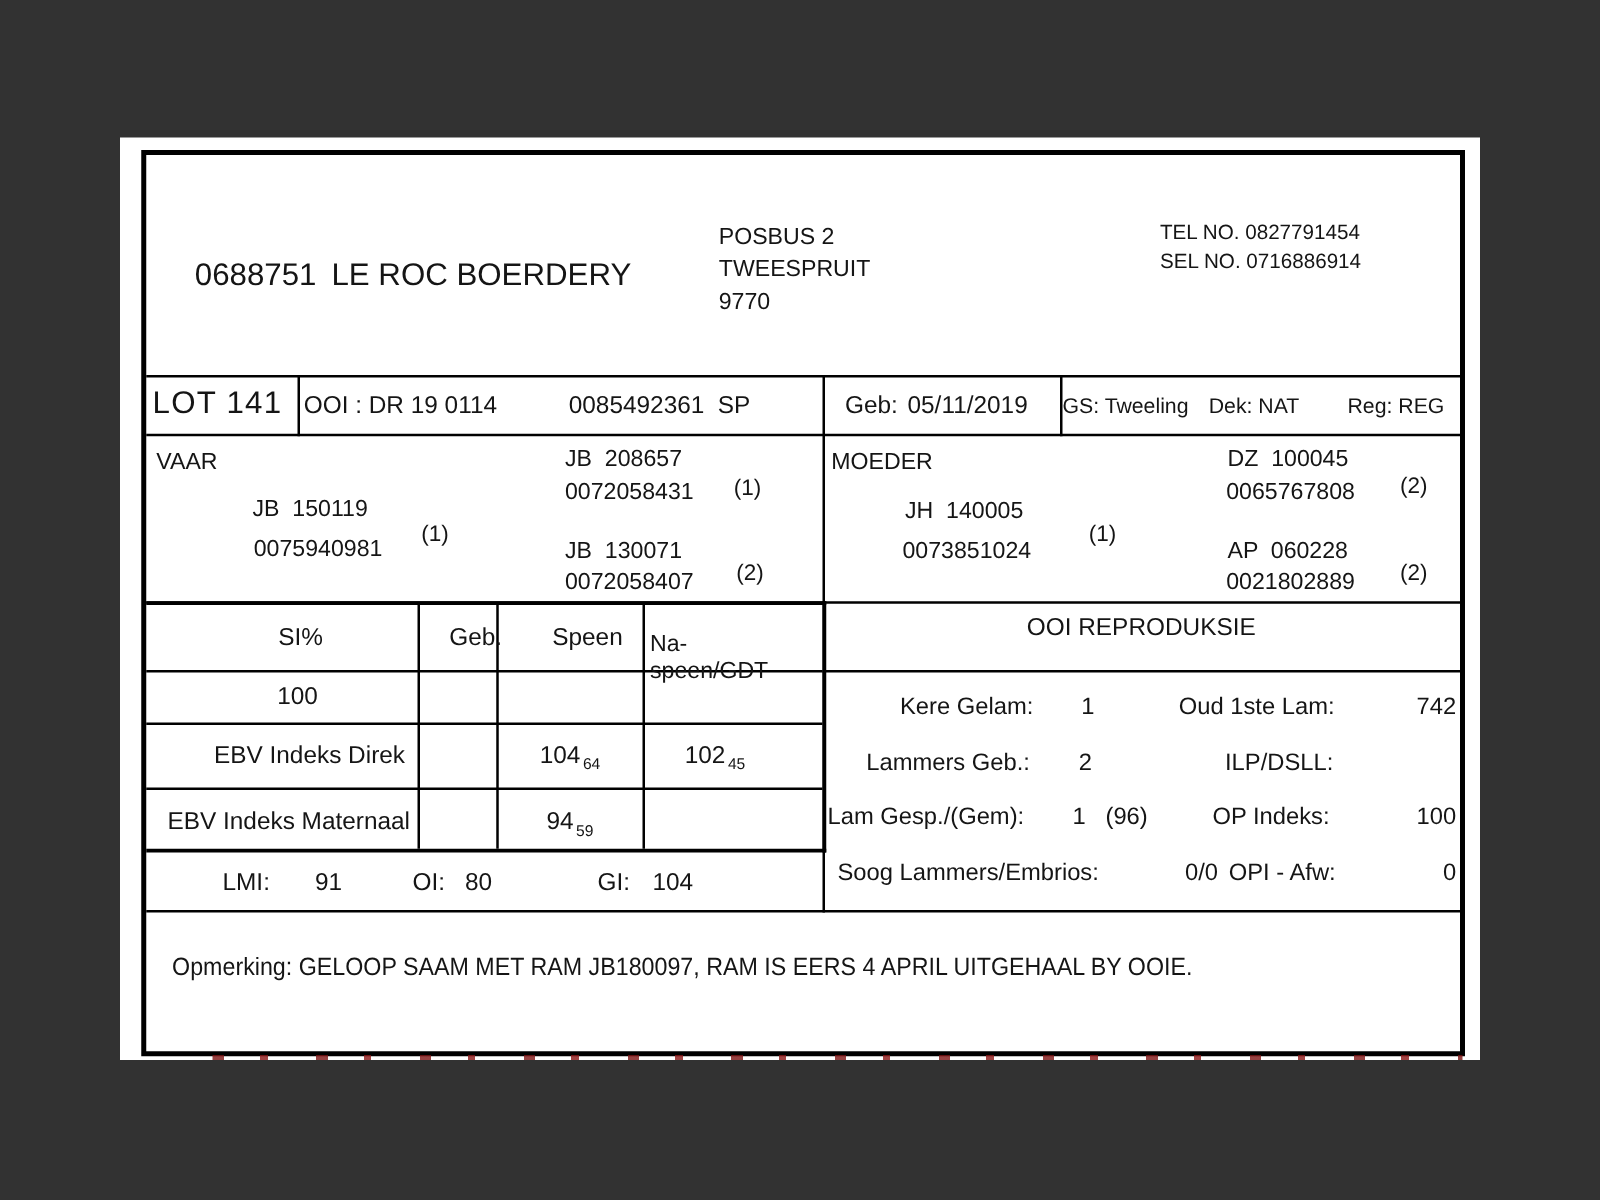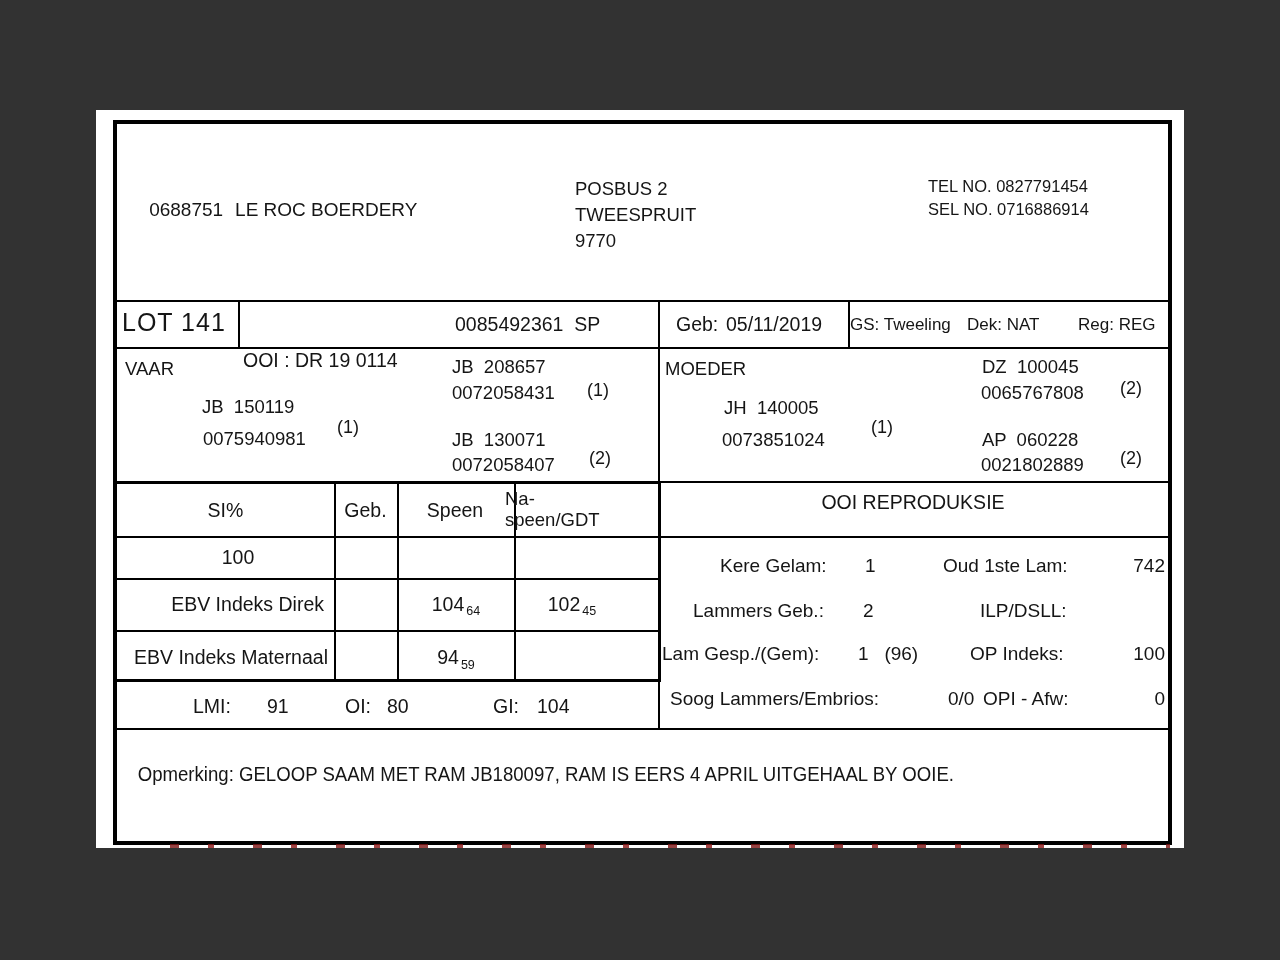--- a/index.html
+++ b/index.html
@@ -18,28 +18,28 @@
   .doc {
     position:absolute; left:113px; top:120px; width:1059px; height:725px;
     border:4px solid #000; background:#fff;
   }
   .abs { position:absolute; }
   .hline { position:absolute; background:#000; height:2px; left:0; width:1051px; }
   .vline { position:absolute; background:#000; width:2px; }
 
   
   .title { left:423px; top:4px; font-size:31px; letter-spacing:1.5px; }
-  .breeder-row { left:11px; top:53px; font-size:19px; white-space:pre; }
+  .breeder-row { left:11px; top:53px; font-size:25px; white-space:pre; }
   .breeder-row .name { margin-left:12px; }
   .address { left:458px; top:52px; font-size:18.5px; line-height:26px; }
   .telblock { left:767px; top:51px; font-size:16.5px; line-height:23px;margin-left:44px; }
 
   
   .lot-label { left:5px; top:184px; font-size:25px; letter-spacing:1px; }
-  .ooi-id { left:126px; top:189px; font-size:19.5px; white-space:pre;margin-top:36px; }
+  .ooi-id { left:126px; top:189px; font-size:19.5px; white-space:pre; }
   .ooi-reg { left:338px; top:189px; font-size:19.5px; white-space:pre; }
   .geb-label { left:559px; top:189px; font-size:19.5px; }
   .geb-date { left:609px; top:189px; font-size:19.5px; }
   .gs   { left:733px; top:191px; font-size:17px; }
   .dek  { left:850px; top:191px; font-size:17px; }
   .regx { left:961px; top:191px; font-size:17px; }
 
   
   .ped { font-size:18.5px; white-space:pre; }
   .note { font-size:18px; }
@@ -54,36 +54,36 @@
   .itable .v3 { left:397px; top:0; height:100%; }
   .itable .h1 { top:52px;  width:541px; }
   .itable .h2 { top:94px;  width:541px; }
   .itable .h3 { top:146px; width:541px; }
   .trow { position:absolute; left:0; width:541px; display:flex; }
   .trow .c1 { width:217px; } .trow .c2 { width:63px; }
   .trow .c3 { width:102px;padding-left:14px; } .trow .c4 { width:144px; }
   .cell { display:flex; align-items:center; font-size:19.5px; }
   .cell.center { justify-content:center; }
   .cell.right  { justify-content:flex-end; padding-right:10px; }
-  .hdr-row { top:0; height:52px; }
+  .hdr-row { top:0; height:52px;justify-content:flex-end; }
   .hdr-row .cell { font-size:19.5px; }
   .row0 { top:52px; height:42px; }
   .row1 { top:94px; height:52px; }
   .row2 { top:146px; height:55px; }
-  .naspeen-hdr { font-size:18.5px; line-height:21px; padding:4px 0 0 6px; }
+  .naspeen-hdr { font-size:18.5px; line-height:21px; padding:20px 0 0 6px; }
   sub.sc { font-size:12.5px; position:relative; top:7px; left:2px; }
 
   
   .repro-title { left:541px; top:367px; width:510px; text-align:center; font-size:19.5px; }
   .rrow { position:absolute; left:541px; width:510px; height:26px; font-size:19px; }
   .rrow span { position:absolute; white-space:pre; }
   .r1 { top:431px; } .r2 { top:476px; } .r3 { top:519px; } .r4 { top:564px; }
 
   
-  .lmirow { left:15px; top:571px; width:541px; height:33px; font-size:19.5px; }
+  .lmirow { left:0; top:571px; width:541px; height:33px; font-size:19.5px; }
   .lmirow span { position:absolute; }
 
   
   .remark { left:0; top:616px; font-size:20px; white-space:pre;
             transform:scaleX(0.93); transform-origin:left top; }
 
   
   .red-specks {
     position:absolute; left:170px; top:844px; width:1000px; height:4px;
     background:repeating-linear-gradient(90deg,

